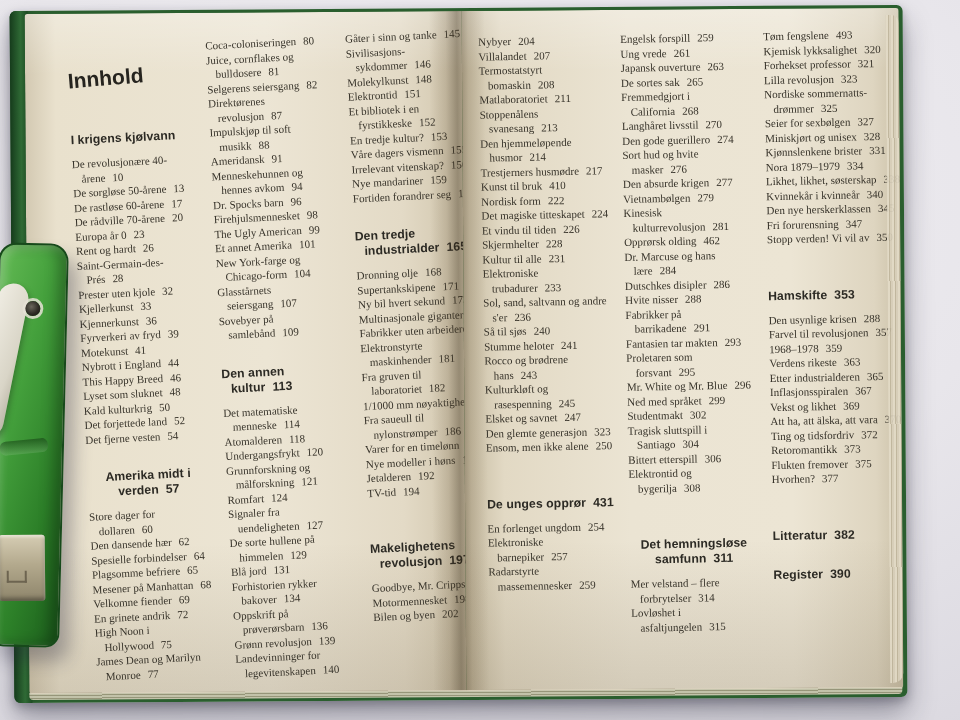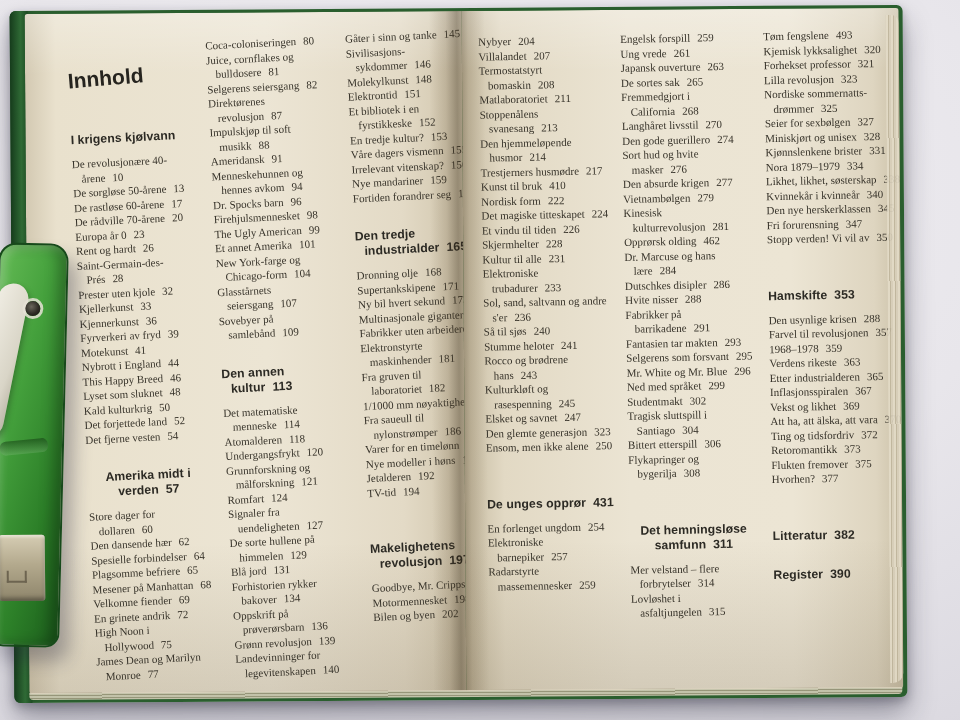--- a/index.html
+++ b/index.html
@@ -259,27 +259,27 @@
               <div class="blk entry"><span class="t">Sort hud og hvite masker</span><span class="pg">276</span></div>
               <div class="blk entry"><span class="t">Den absurde krigen</span><span class="pg">277</span></div>
               <div class="blk entry"><span class="t">Vietnambølgen</span><span class="pg">279</span></div>
               <div class="blk entry"><span class="t">Kinesisk kulturrevolusjon</span><span class="pg">281</span></div>
               <div class="blk entry"><span class="t">Opprørsk olding</span><span class="pg">462</span></div>
               <div class="blk entry"><span class="t">Dr. Marcuse og hans lære</span><span class="pg">284</span></div>
               <div class="blk entry"><span class="t">Dutschkes disipler</span><span class="pg">286</span></div>
               <div class="blk entry"><span class="t">Hvite nisser</span><span class="pg">288</span></div>
               <div class="blk entry"><span class="t">Fabrikker på barrikadene</span><span class="pg">291</span></div>
               <div class="blk entry"><span class="t">Fantasien tar makten</span><span class="pg">293</span></div>
-              <div class="blk entry"><span class="t">Selgerens som forsvant</span><span class="pg">295</span></div>
+              <div class="blk entry"><span class="t">Proletaren som forsvant</span><span class="pg">295</span></div>
               <div class="blk entry"><span class="t">Mr. White og Mr. Blue</span><span class="pg">296</span></div>
               <div class="blk entry"><span class="t">Ned med språket</span><span class="pg">299</span></div>
               <div class="blk entry"><span class="t">Studentmakt</span><span class="pg">302</span></div>
               <div class="blk entry"><span class="t">Tragisk sluttspill i Santiago</span><span class="pg">304</span></div>
               <div class="blk entry"><span class="t">Bittert etterspill</span><span class="pg">306</span></div>
-              <div class="blk entry"><span class="t">Flykapringer og bygerilja</span><span class="pg">308</span></div>
+              <div class="blk entry"><span class="t">Elektrontid og bygerilja</span><span class="pg">308</span></div>
               <div class="blk section gap-lg a-center"><span class="t">Det hemningsløse samfunn</span><span class="pg">311</span></div>
               <div class="blk entry"><span class="t">Mer velstand – flere forbrytelser</span><span class="pg">314</span></div>
               <div class="blk entry"><span class="t">Lovløshet i asfaltjungelen</span><span class="pg">315</span></div>
             </div>
             <div class="col">
               <div class="blk entry"><span class="t">Tøm fengslene</span><span class="pg">493</span></div>
               <div class="blk entry"><span class="t">Kjemisk lykksalighet</span><span class="pg">320</span></div>
               <div class="blk entry"><span class="t">Forhekset professor</span><span class="pg">321</span></div>
               <div class="blk entry"><span class="t">Lilla revolusjon</span><span class="pg">323</span></div>
               <div class="blk entry"><span class="t">Nordiske sommernatts-drømmer</span><span class="pg">325</span></div>

